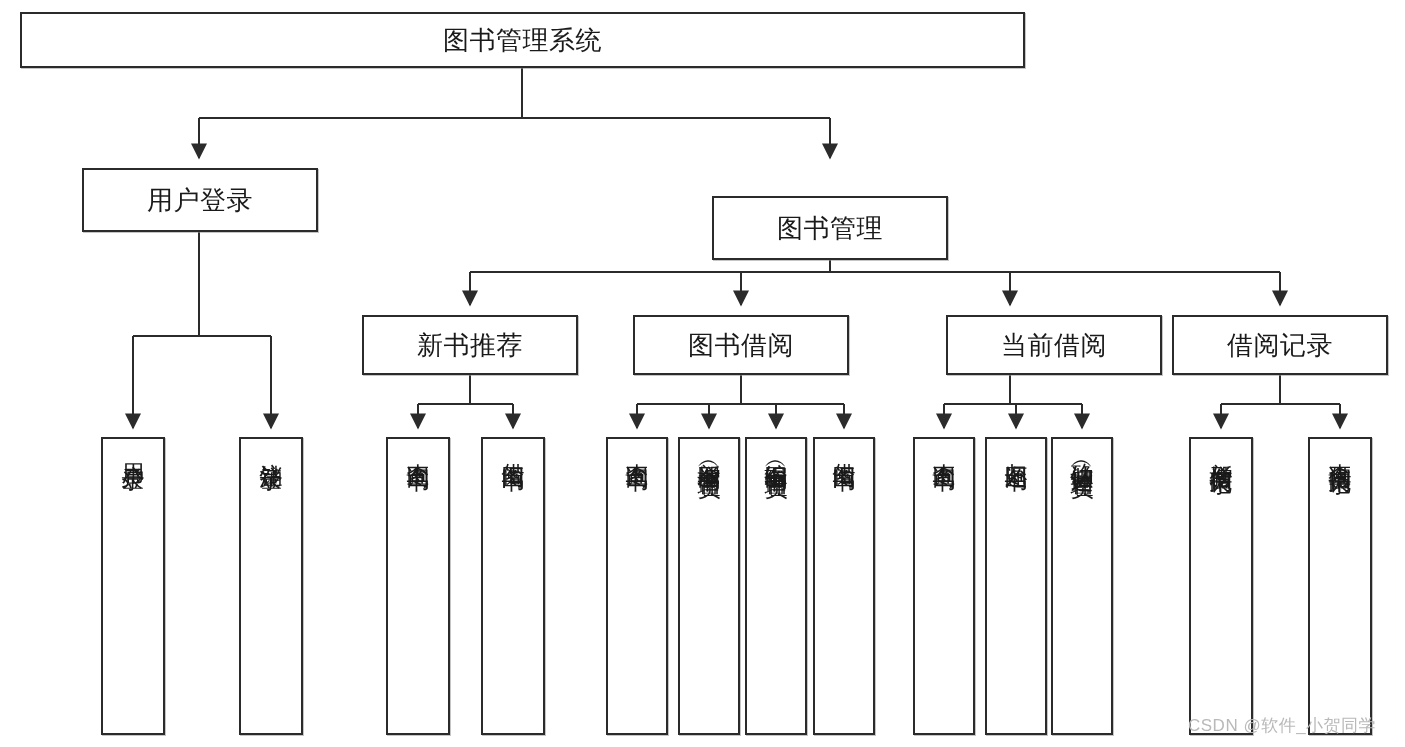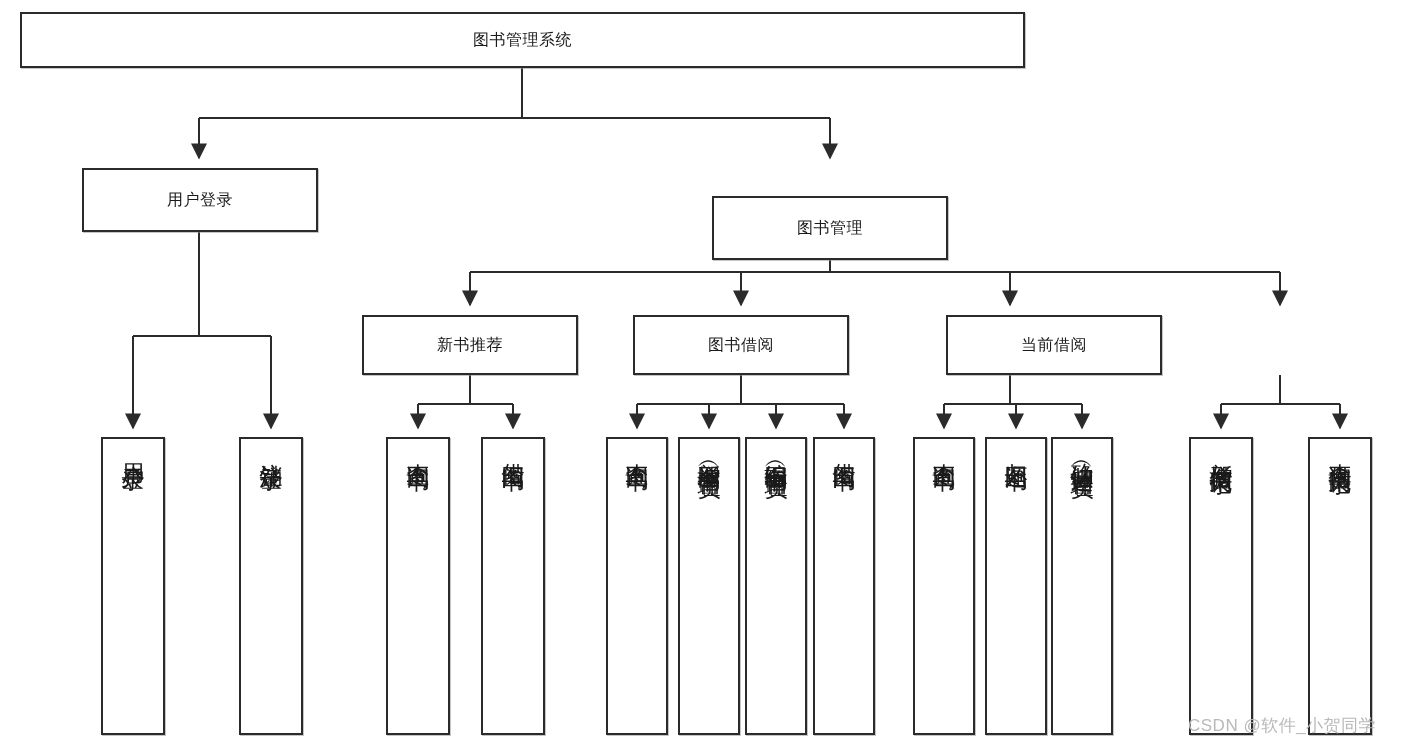--- a/index.html
+++ b/index.html
@@ -37,21 +37,21 @@
     color: #1a1a1a;
     box-shadow: 1px 1px 0 rgba(150,150,150,0.55);
   }
   .node .label {
     display: block;
     line-height: 1.08;
     letter-spacing: 0.5px;
   }
   
   .node.horiz .label {
-    font-size: 16px;
+    font-size: 26px;
     white-space: nowrap;
     text-align: center;
   }
   
   .node.vert {
     align-items: flex-start;
     justify-content: center;
     padding-top: 6px;
   }
   .node.vert .label {
@@ -139,20 +139,23 @@
 
   <div class="node horiz" style="left: 633px; top: 315px; width: 216px; height: 60px; border-color: rgb(43, 43, 43); background: rgb(255, 255, 255); color: rgb(26, 26, 26);">
     <span class="label">图书借阅</span>
   </div>
   <div class="node horiz" style="left: 362px; top: 315px; width: 216px; height: 60px; border-color: rgb(43, 43, 43); background: rgb(255, 255, 255); color: rgb(26, 26, 26);">
     <span class="label">新书推荐</span>
   </div>
   <div class="node horiz" style="left: 946px; top: 315px; width: 216px; height: 60px; border-color: rgb(43, 43, 43); background: rgb(255, 255, 255); color: rgb(26, 26, 26);">
     <span class="label">当前借阅</span>
   </div>
+  <div class="node horiz" style="left: 1172px; top: 315px; width: 216px; height: 60px; border-color: rgb(43, 43, 43); background: rgb(255, 255, 255); color: rgb(26, 26, 26);">
+    <span class="label">借阅记录</span>
+  </div>
 
   <div class="node vert" style="left: 101px; top: 437px; width: 64px; height: 298px; border-color: rgb(43, 43, 43); background: rgb(255, 255, 255); color: rgb(26, 26, 26);">
     <span class="label">用户登录</span>
   </div>
   <div class="node vert" style="left: 239px; top: 437px; width: 64px; height: 298px; border-color: rgb(43, 43, 43); background: rgb(255, 255, 255); color: rgb(26, 26, 26);">
     <span class="label">注销登录</span>
   </div>
   <div class="node vert" style="left: 386px; top: 437px; width: 64px; height: 298px; border-color: rgb(43, 43, 43); background: rgb(255, 255, 255); color: rgb(26, 26, 26);">
     <span class="label">查询图书</span>
   </div>

